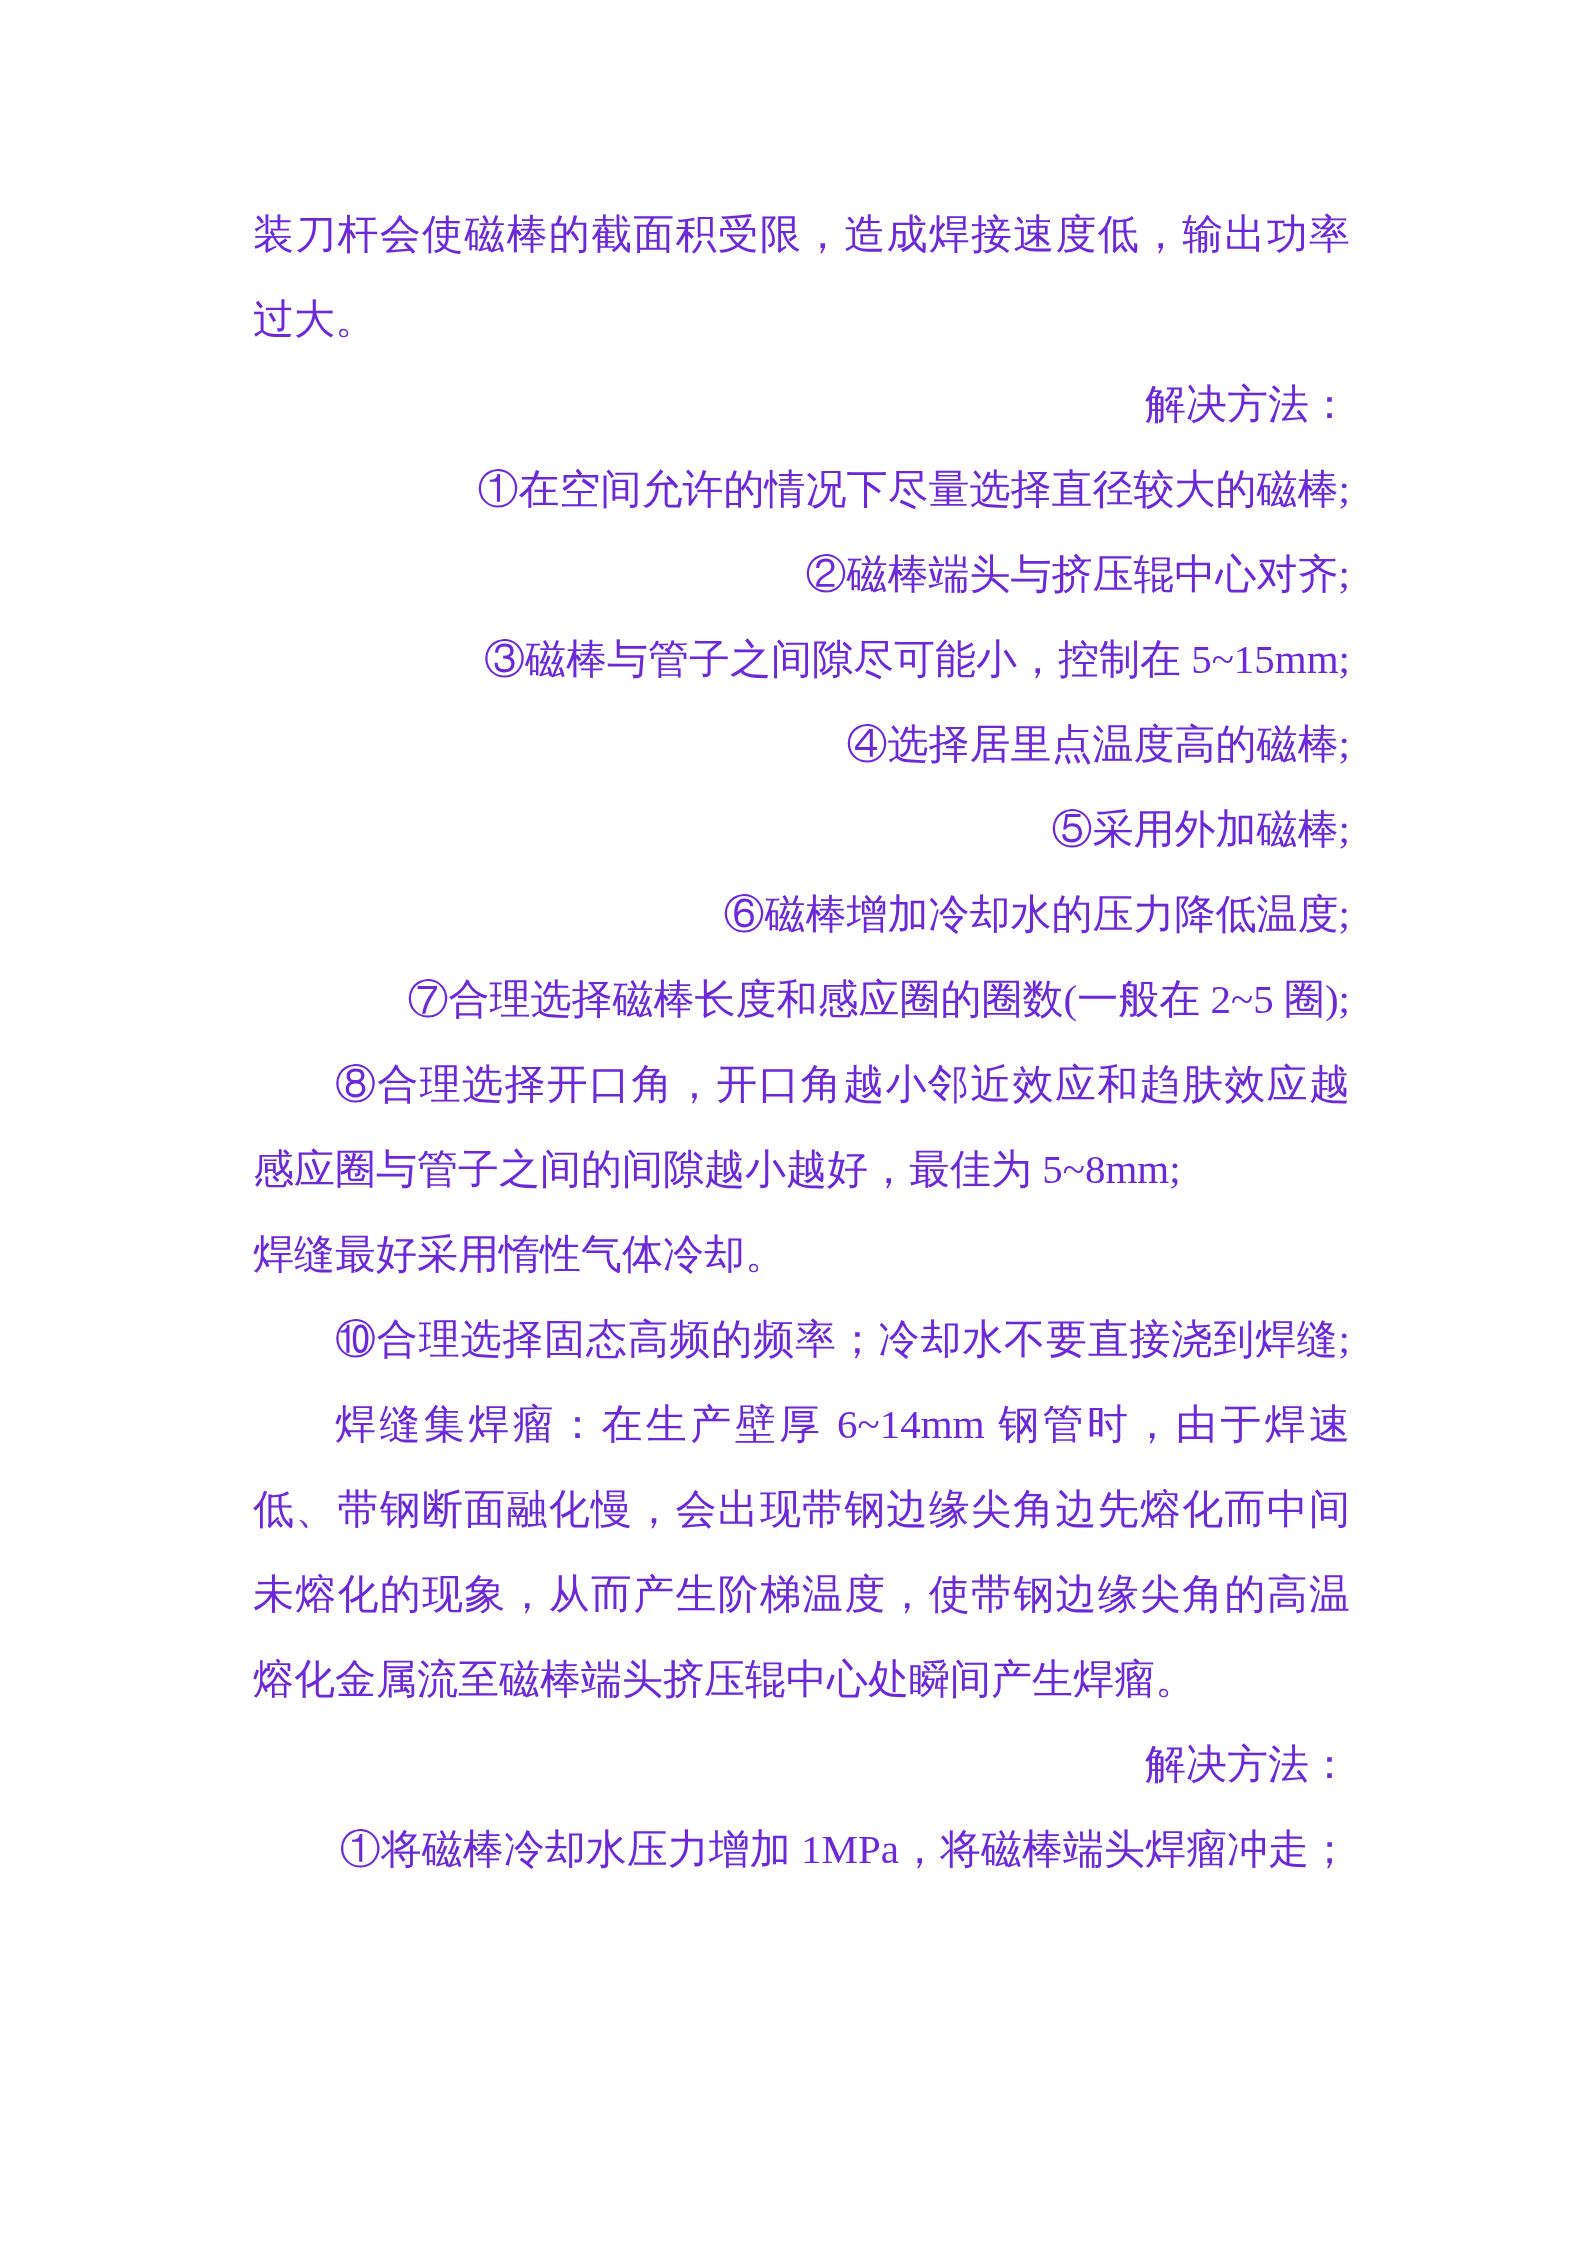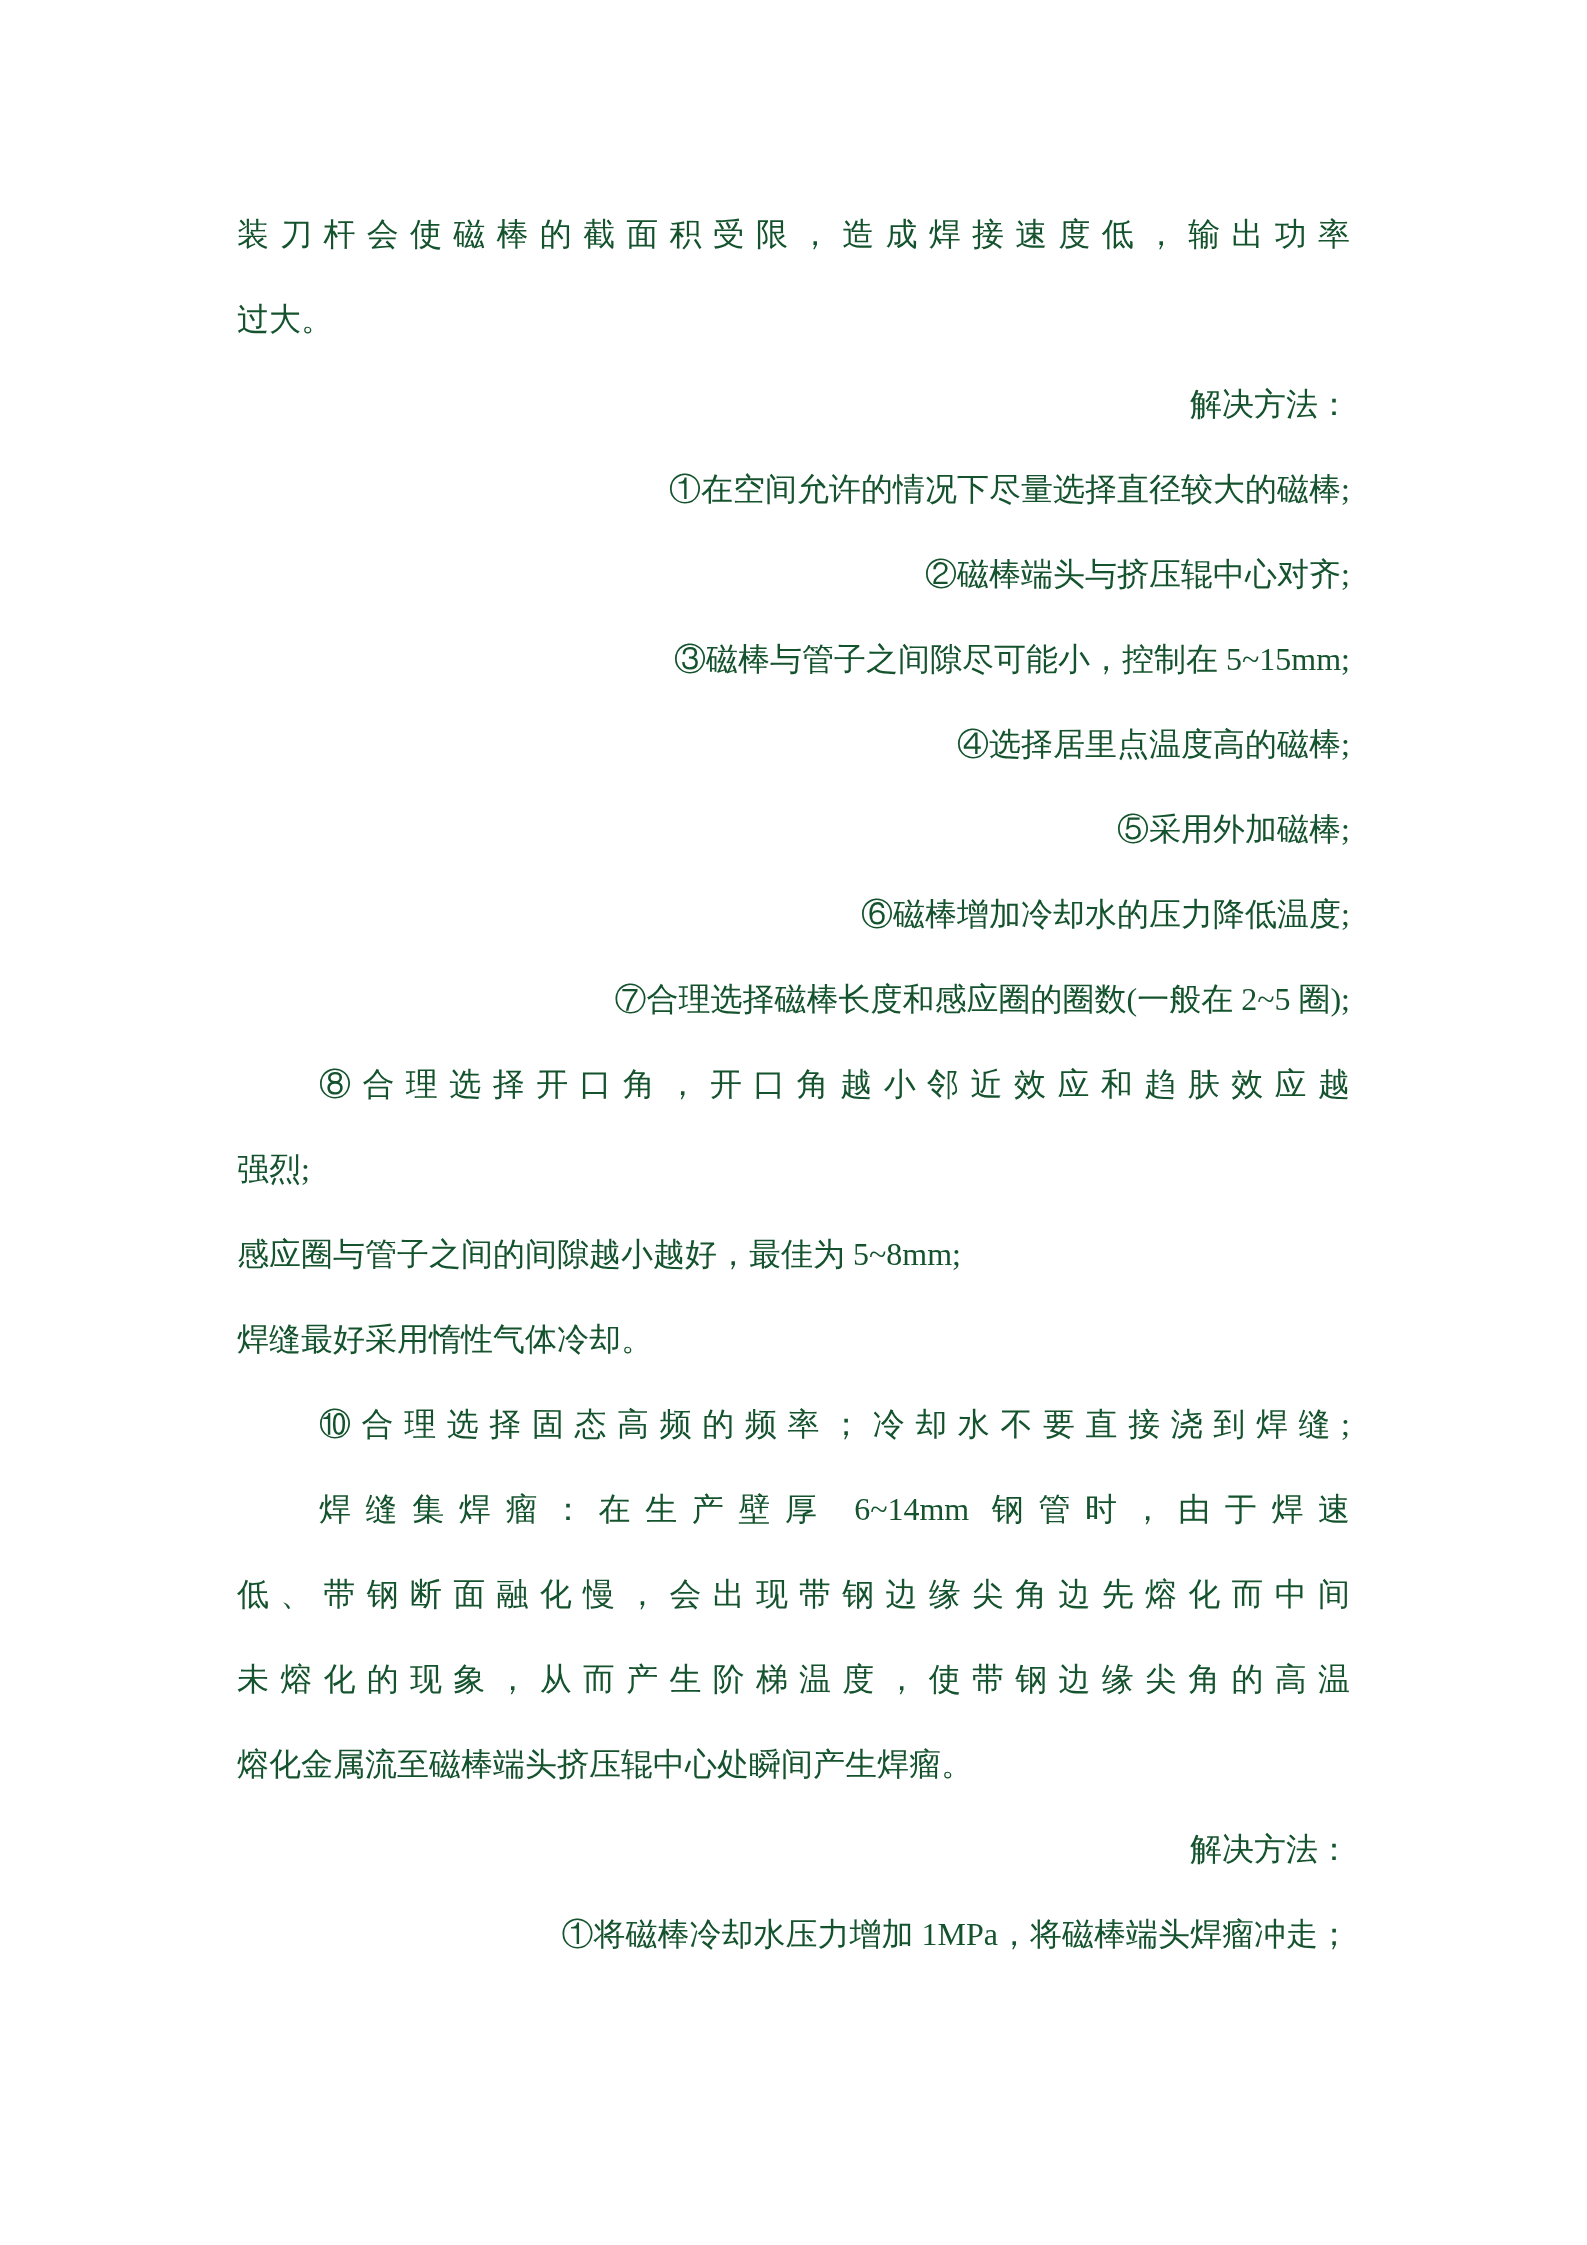--- a/index.html
+++ b/index.html
@@ -17,23 +17,24 @@
   }
   .textblock {
     position: absolute;
     left: 237px;
     top: 192px;
     width: 1113px;
   }
   .line {
     height: 85px;
     line-height: 85px;
-    font-size: 32px;
-    color: #14532d;
+    font-size: 41px;
+    color: #6d28d9;
     text-align: left;
+    margin-left: 16px;
   }
   .line.indent {
     text-indent: 82px;
     text-align: right;
   }
   .line.justify {
     text-align: justify;
     text-align-last: justify;
   }
   .bold {
@@ -49,21 +50,20 @@
       <div class="line"><span>过大。</span></div>
       <div class="line indent"><span>解决方法：</span></div>
       <div class="line indent"><span>①在空间允许的情况下尽量选择直径较大的磁棒;</span></div>
       <div class="line indent"><span>②磁棒端头与挤压辊中心对齐;</span></div>
       <div class="line indent"><span>③磁棒与管子之间隙尽可能小，控制在 5~15mm;</span></div>
       <div class="line indent"><span>④选择居里点温度高的磁棒;</span></div>
       <div class="line indent"><span>⑤采用外加磁棒;</span></div>
       <div class="line indent"><span>⑥磁棒增加冷却水的压力降低温度;</span></div>
       <div class="line indent"><span>⑦合理选择磁棒长度和感应圈的圈数(一般在 2~5 圈);</span></div>
       <div class="line indent justify"><span>⑧合理选择开口角，开口角越小邻近效应和趋肤效应越</span></div>
-      <div class="line"><span>强烈;</span></div>
       <div class="line"><span>感应圈与管子之间的间隙越小越好，最佳为 5~8mm;</span></div>
       <div class="line"><span>焊缝最好采用惰性气体冷却。</span></div>
       <div class="line indent justify"><span>⑩合理选择固态高频的频率；冷却水不要直接浇到焊缝;</span></div>
       <div class="line indent justify"><span class="bold">焊缝集焊瘤：</span><span>在生产壁厚 6~14mm 钢管时，由于焊速</span></div>
       <div class="line justify"><span>低、带钢断面融化慢，会出现带钢边缘尖角边先熔化而中间</span></div>
       <div class="line justify"><span>未熔化的现象，从而产生阶梯温度，使带钢边缘尖角的高温</span></div>
       <div class="line"><span>熔化金属流至磁棒端头挤压辊中心处瞬间产生焊瘤。</span></div>
       <div class="line indent"><span>解决方法：</span></div>
       <div class="line indent"><span>①将磁棒冷却水压力增加 1MPa，将磁棒端头焊瘤冲走；</span></div>
     </div>

